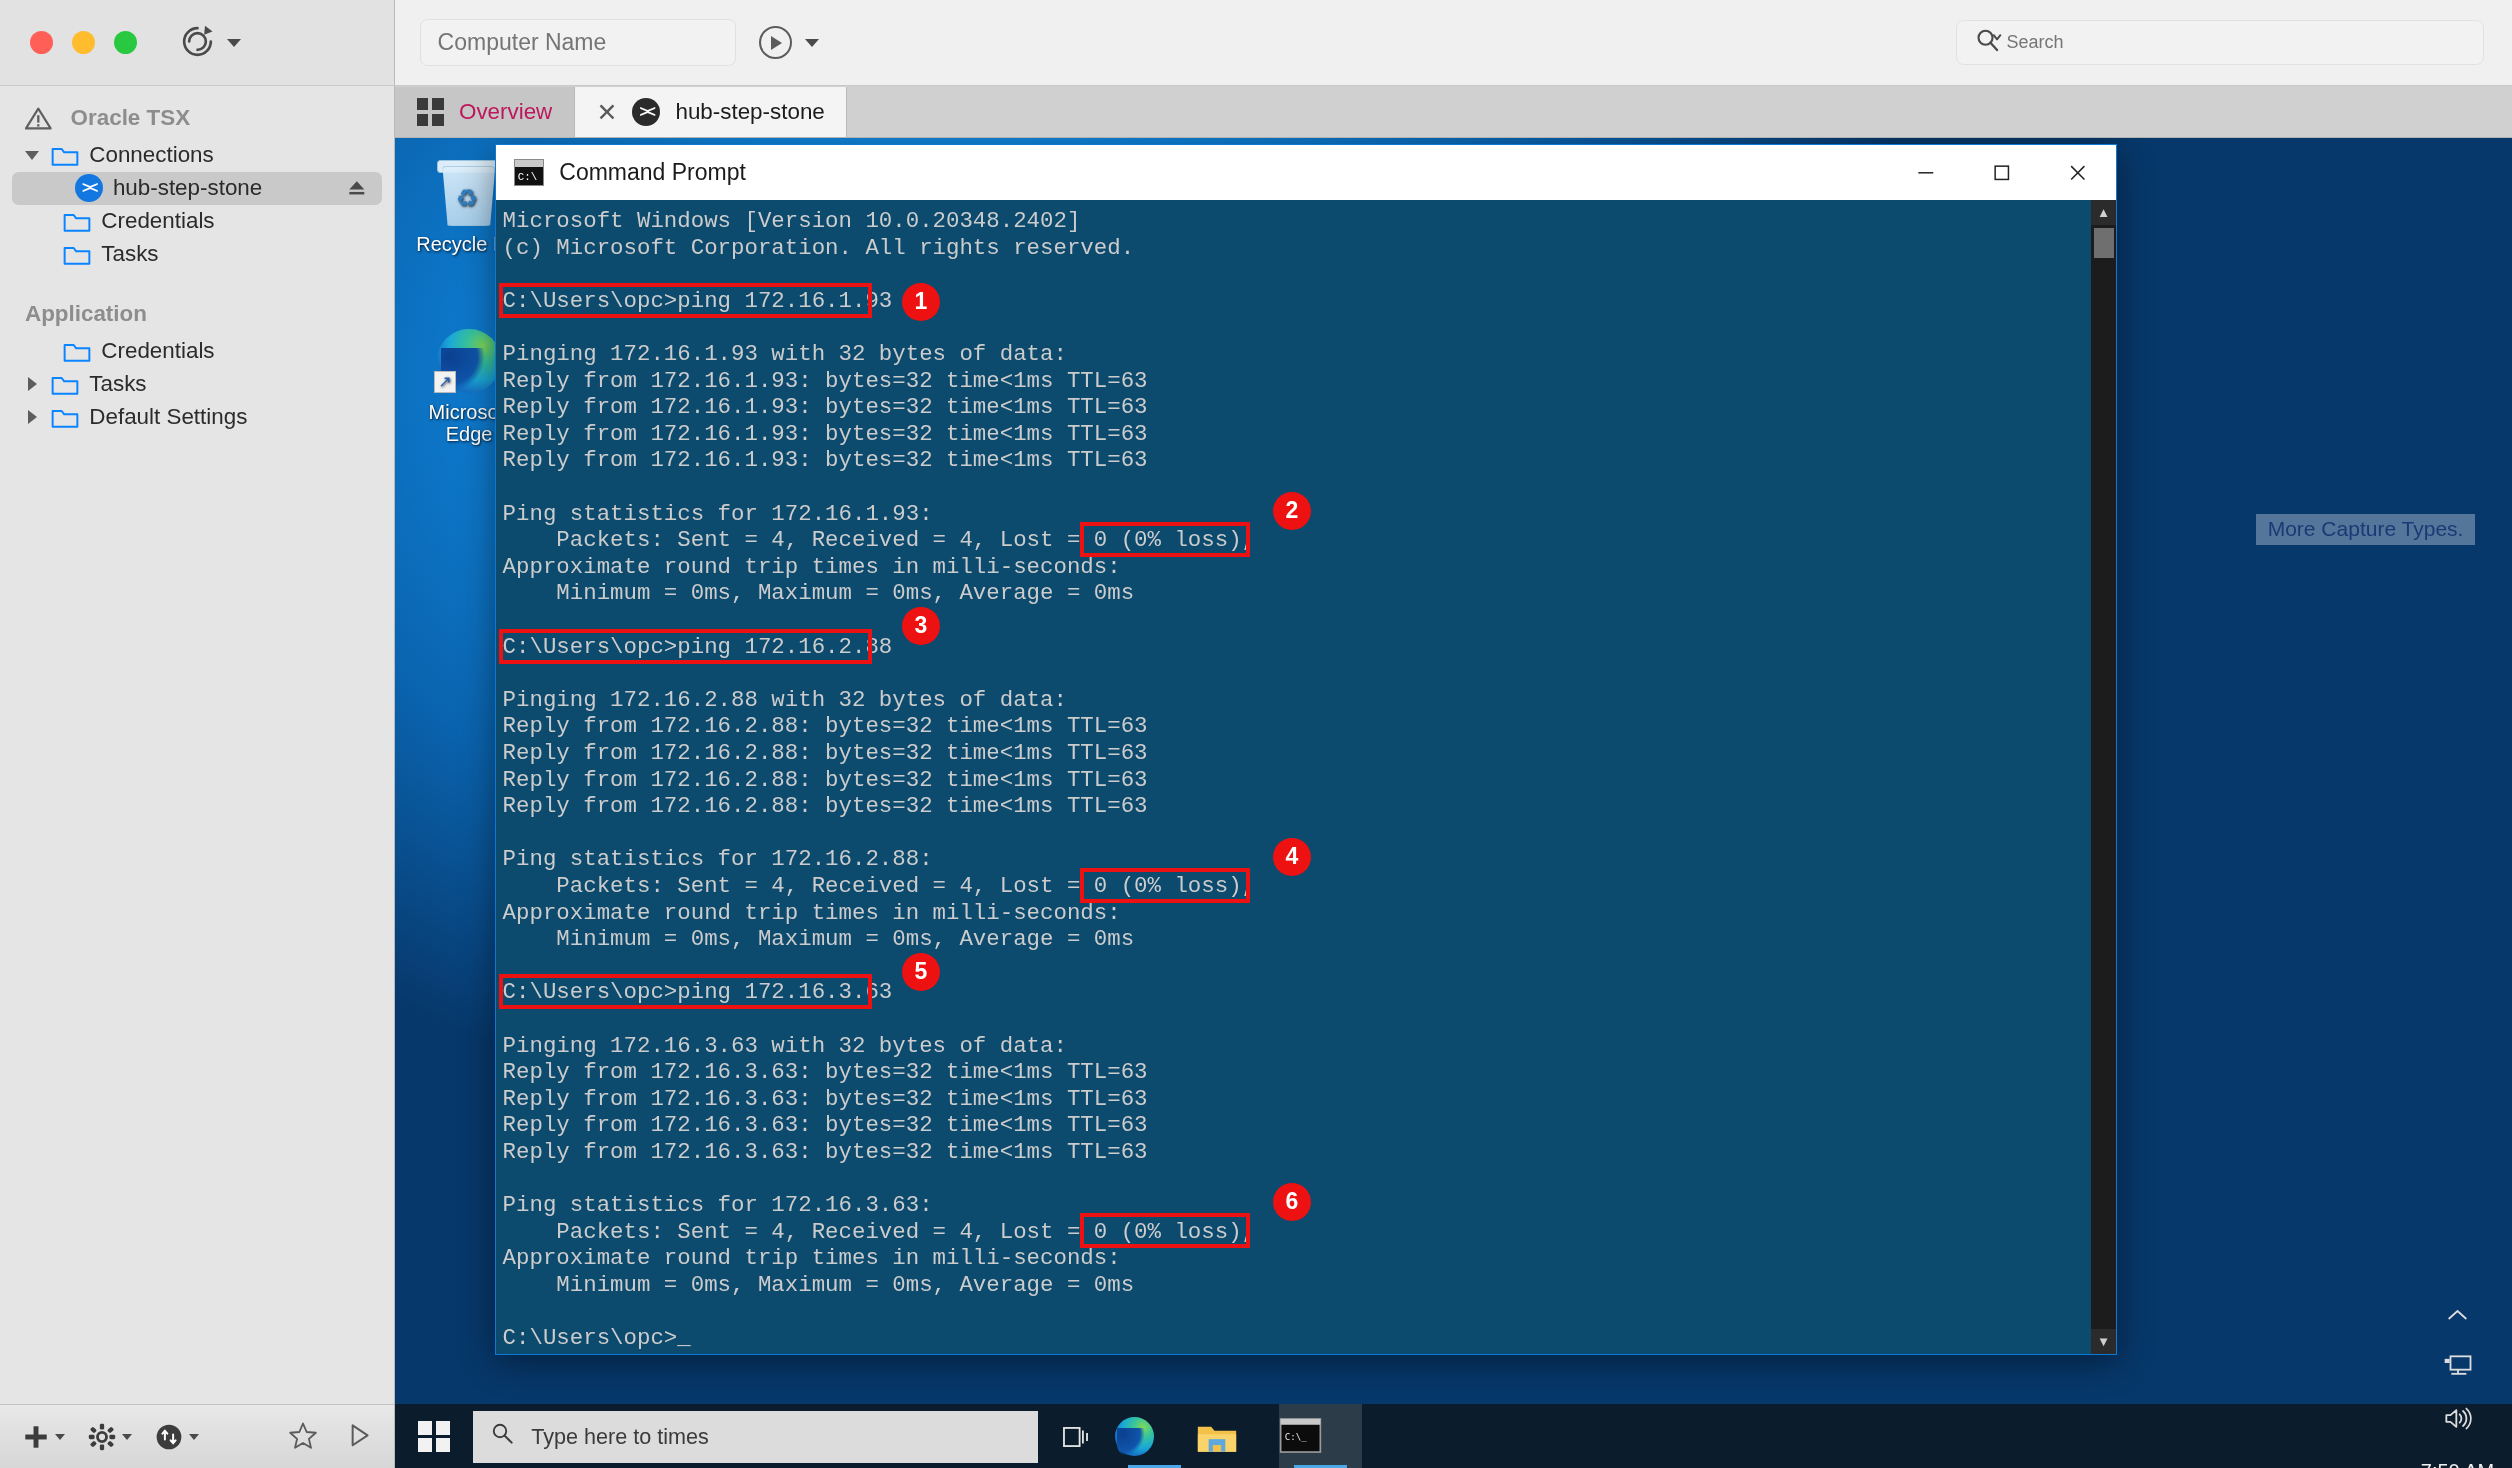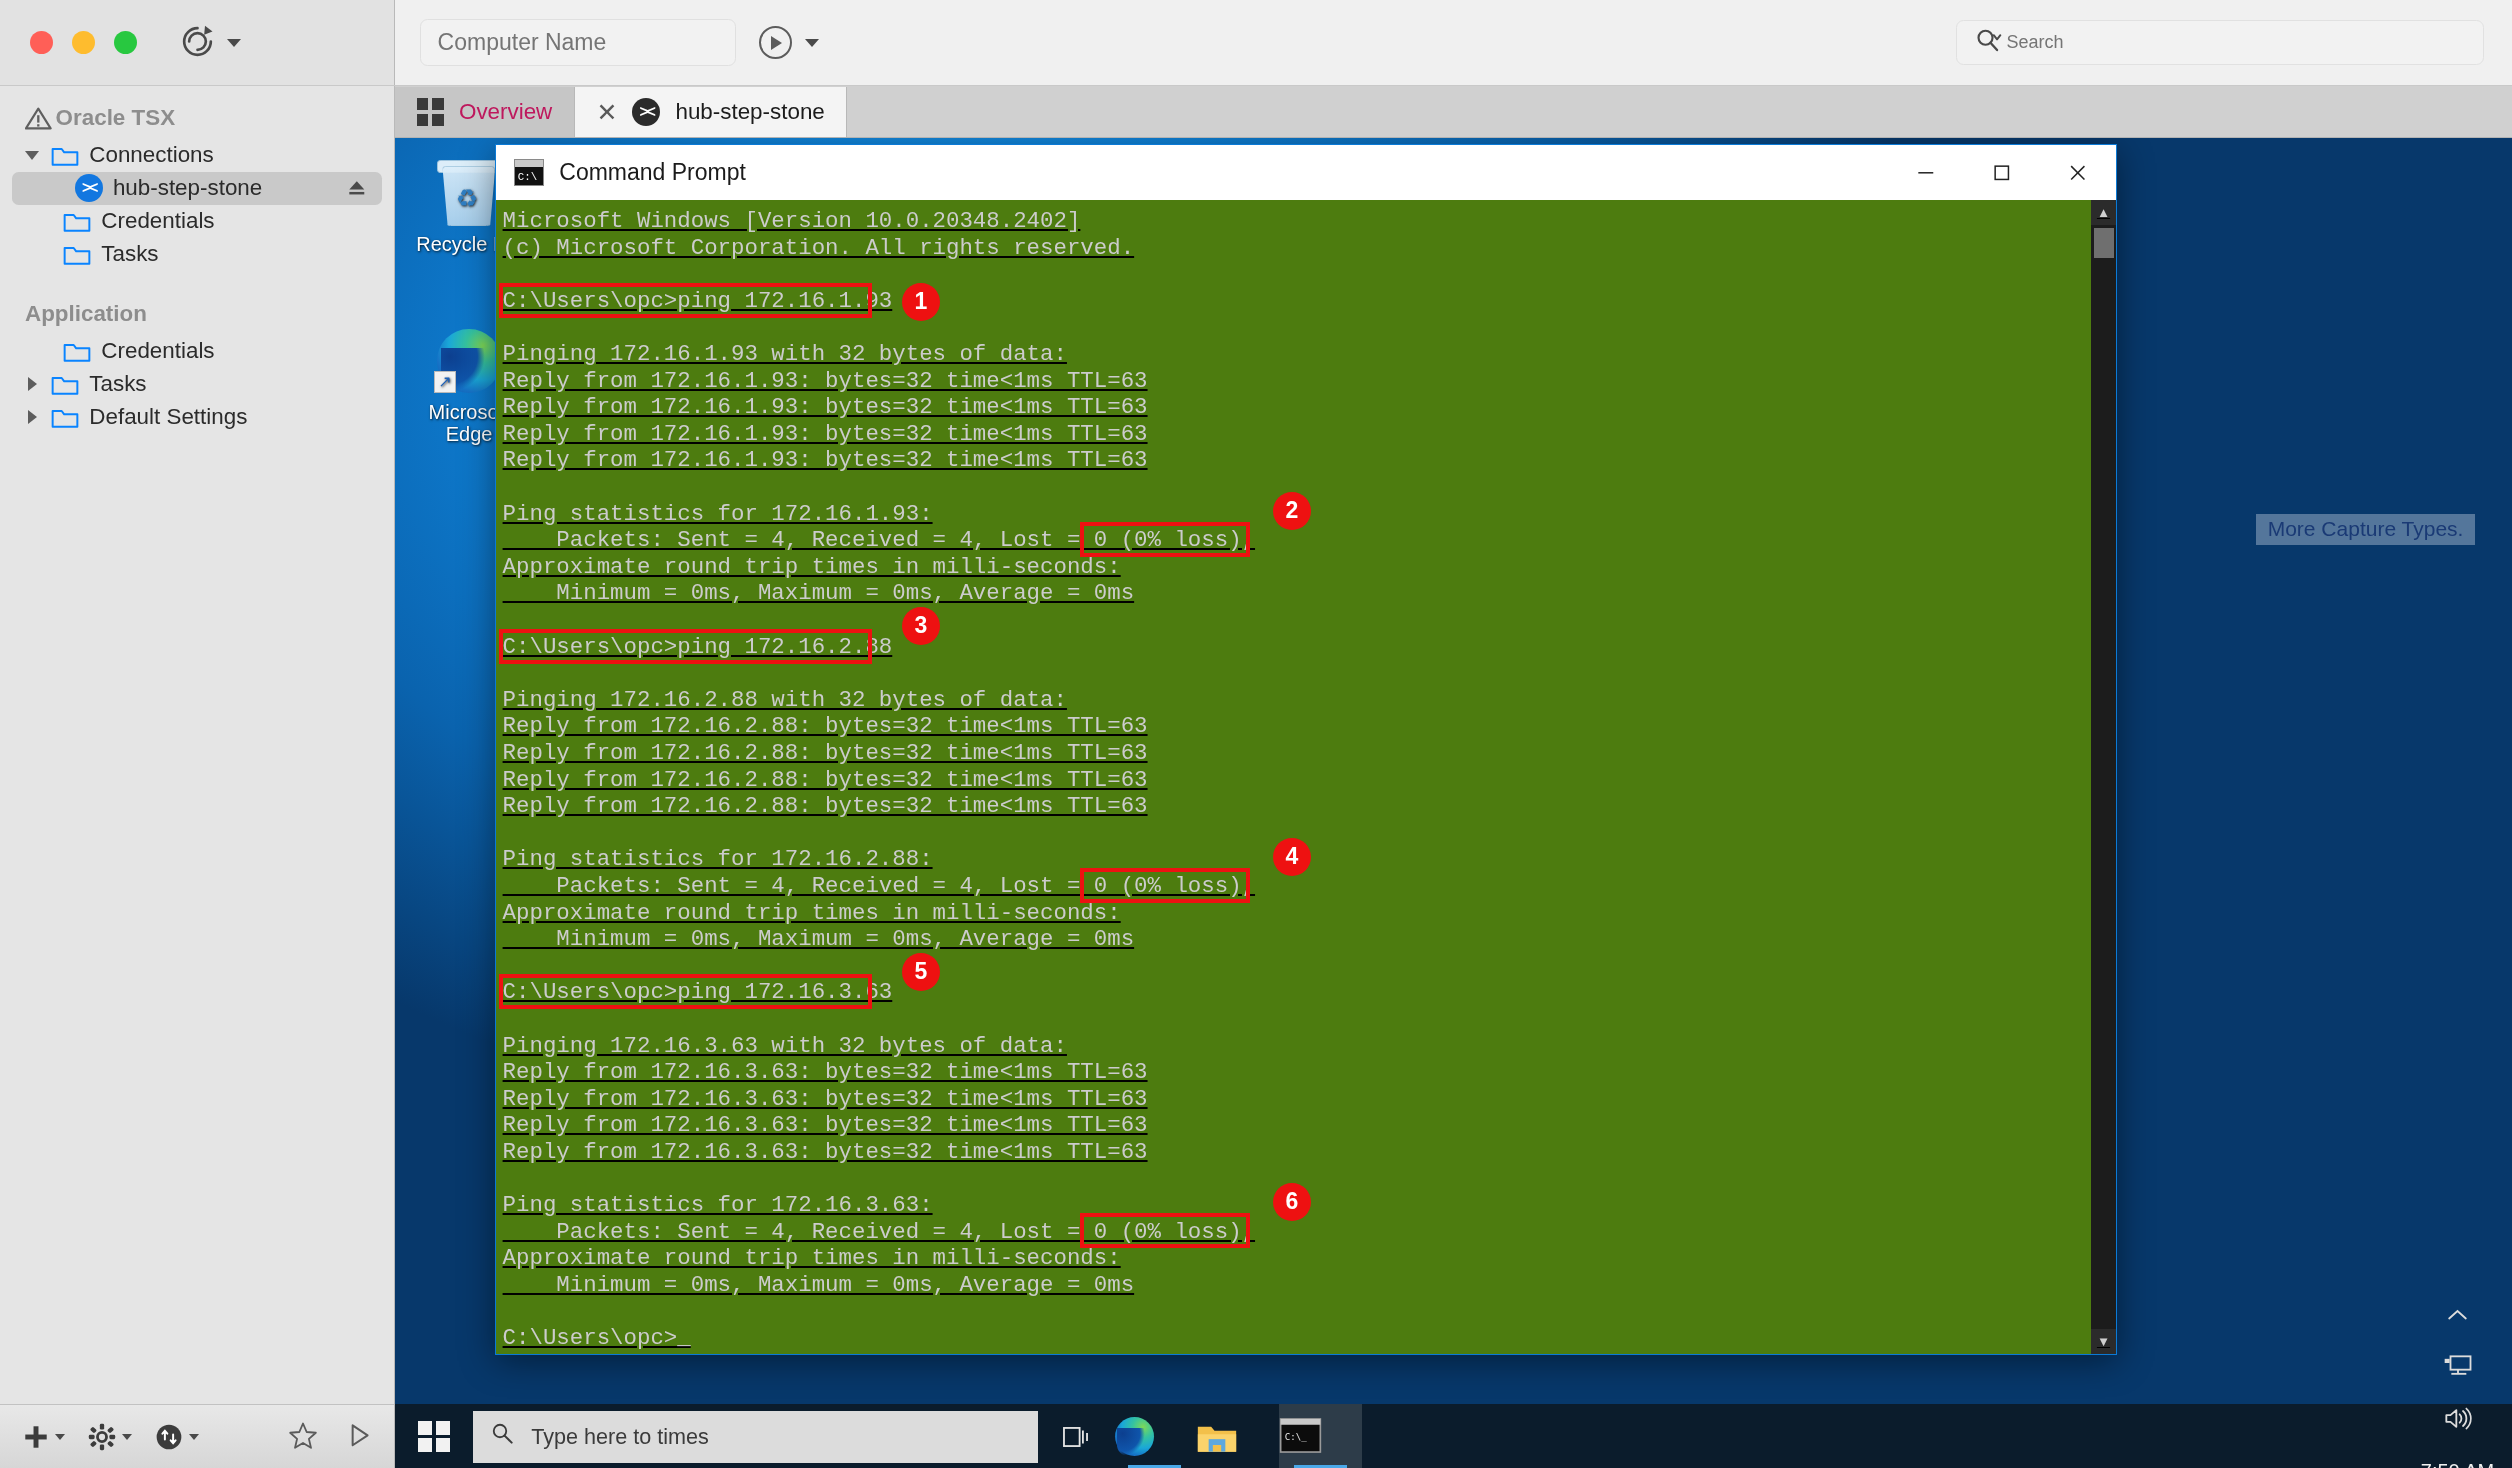--- a/index.html
+++ b/index.html
@@ -75,21 +75,21 @@
   
   #body-row { flex: 1; display: flex; min-height: 0; }
 
   #sidebar {
     width: 395px; flex: none; background: #e5e5e5;
     border-right: 0.8px solid #b9b9b9;
     display: flex; flex-direction: column;
   }
   #sidebar-scroll { flex: 1; padding-top: 11.6px; overflow: hidden; }
   .sb-group-head {
-    display: flex; align-items: center; gap: 4px;
+    display: flex; align-items: center; gap: 19px;
     padding: 7.5px 0 7.5px 25px; font-size: 22.4px; color: #8d8d8d; font-weight: bold;
   }
   .sb-row {
     display: flex; align-items: center; gap: 10px;
     height: 33px; padding-right: 15px; font-size: 22.4px; color: #2b2b2b;
     position: relative;
   }
   .sb-row.selected { background: #c9c9c9; border-radius: 6.6px; margin: 0 11.6px; }
   .sb-indent-1 { padding-left: 23px; }
   .sb-indent-2s { padding-left: 35px; }
@@ -219,21 +219,21 @@
     background: #c9c9c9;
   }
   #cmd-icon span { color: #fff; font-size: 10.8px; font-family: "Liberation Mono", monospace; padding-left: 2.5px; padding-bottom:1.7px;}
   #cmd-title {
     margin-left: 15px; font-size: 23px; color: #1b1b1b;
     font-family: "Liberation Sans", sans-serif;
   }
   #cmd-winbtns { margin-left: auto; display: flex; align-items: stretch; height: 100%; }
   .wbtn { width: 76px; display: flex; align-items: center; justify-content: center; }
   .wbtn svg { display: block; }
-  #cmd-body { flex: 1; display: flex; min-height: 0; background: #4d7c0f; text-decoration: underline; }
+  #cmd-body { flex: 1; display: flex; min-height: 0; background: #0c4a6e; }
   #cmd-console {
     flex: 1; padding: 8.3px 0 0 3.3px; min-width: 0; position: relative;
     font-family: "Liberation Mono", "DejaVu Sans Mono", monospace;
     font-size: 22.4px; line-height: 26.6px; color: #ccc;
     white-space: pre; overflow: hidden;
   }
   #cmd-console .ln { height: 26.6px; padding-left: 3.3px; }
   #cmd-scrollbar {
     width: 25px; flex: none; background: #1c1c1c;
     display: flex; flex-direction: column; align-items: center;

